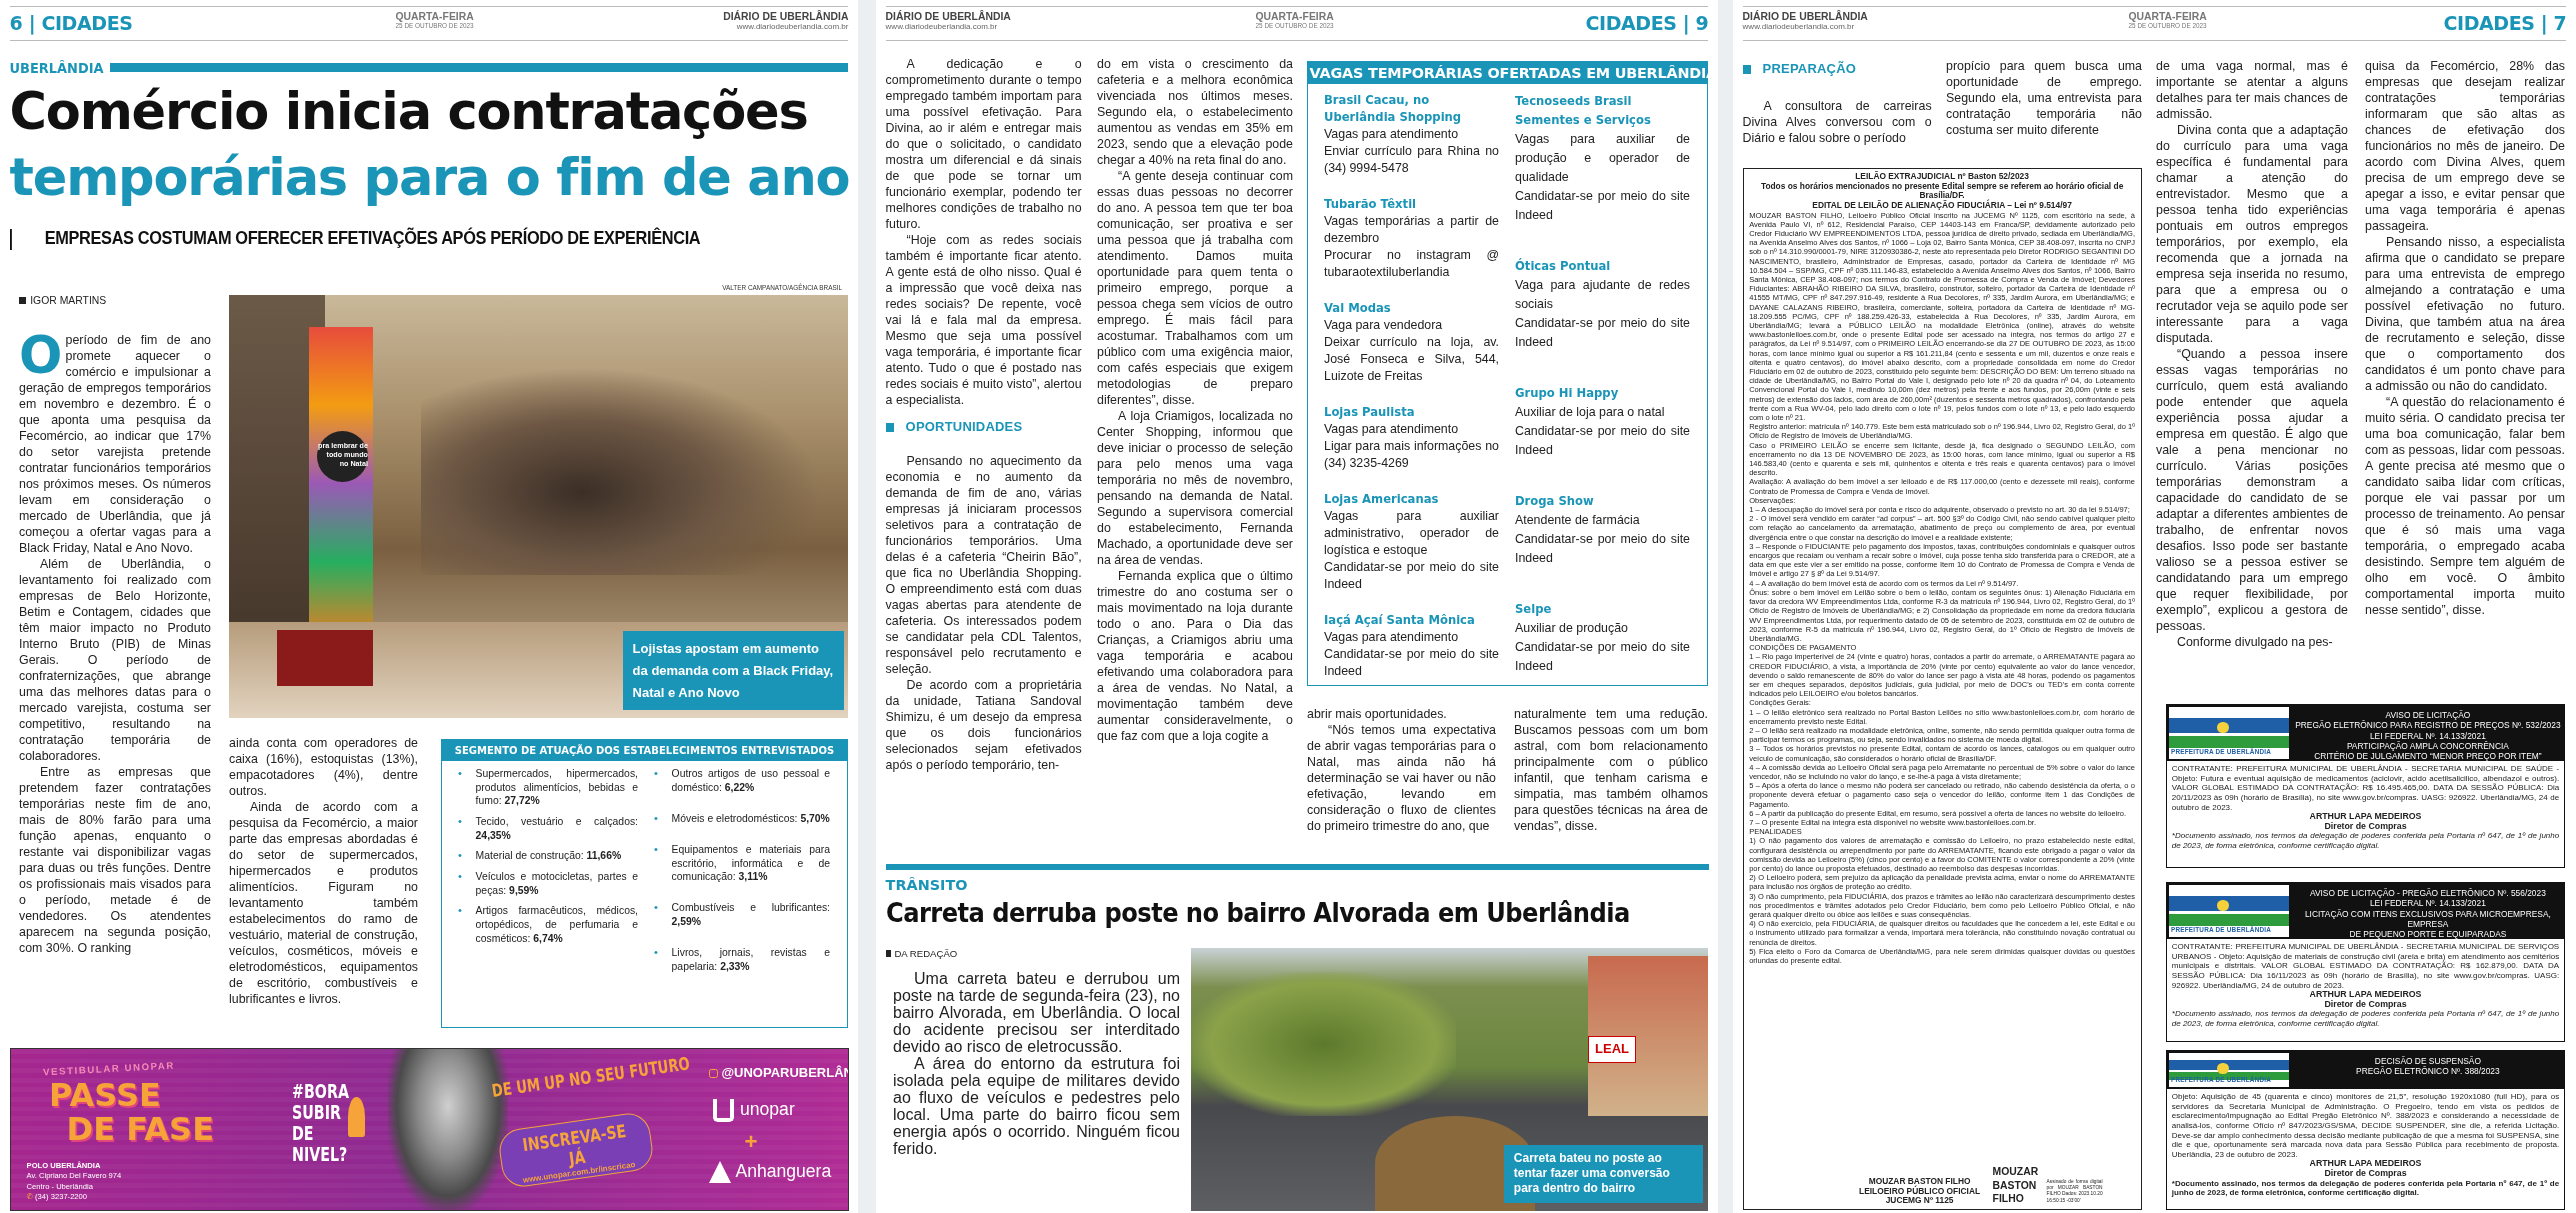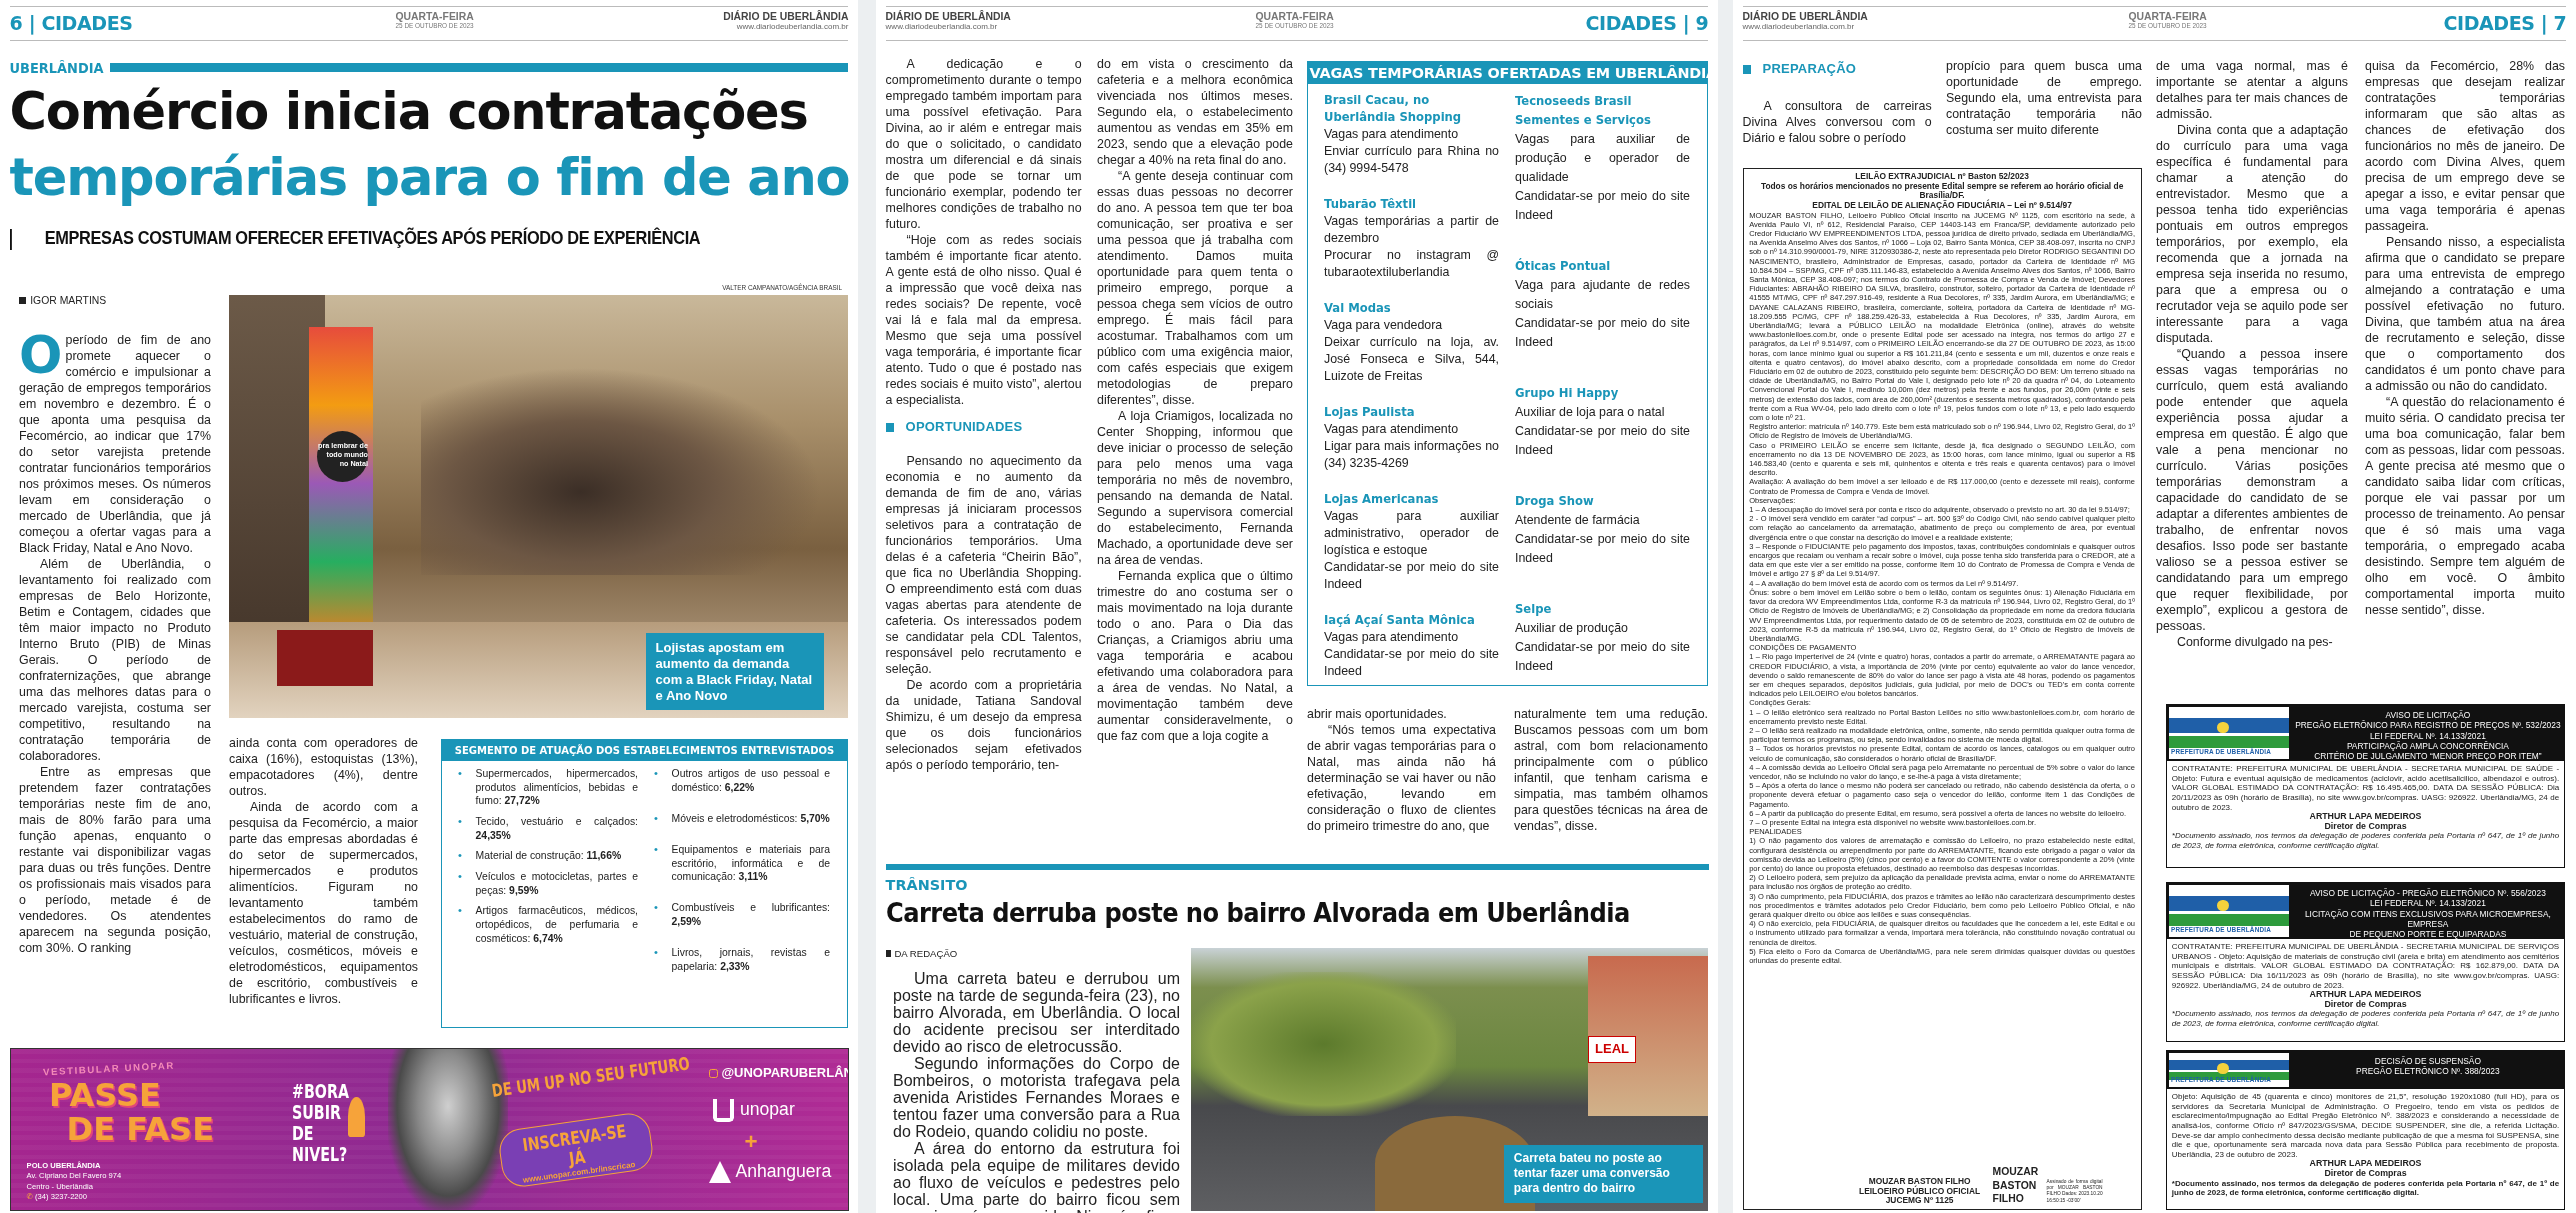--- a/index.html
+++ b/index.html
@@ -88,21 +88,21 @@
     <p>Entre as empresas que pretendem fazer contratações temporárias neste fim de ano, mais de 80% farão para uma função apenas, enquanto o restante vai disponibilizar vagas para duas ou três funções. Dentre os profissionais mais visados para o período, metade é de vendedores. Os atendentes aparecem na segunda posição, com 30%. O ranking</p>
   </div>
 
   <div class="photo" style="left:229px;top:295px;width:619px;height:423px;background:linear-gradient(180deg,#c9b89a 0%,#a88f6a 30%,#7a6040 60%,#c8b49a 100%)">
     <div style="position:absolute;left:0;top:0;width:96px;height:100%;background:linear-gradient(180deg,#6c5a48,#3d2f25)"></div>
     <div style="position:absolute;left:80px;top:32px;width:64px;height:313px;background:linear-gradient(180deg,#e74c3c,#f39c12,#9b59b6,#27ae60,#e67e22)"></div>
     <div style="position:absolute;left:88px;top:136px;width:51px;height:51px;border-radius:50%;background:#222;color:#fff;font-size:7.2px;font-weight:bold;text-align:right;padding-top:11.2px;line-height:8.8px">pra lembrar de todo mundo no Natal</div>
     <div style="position:absolute;left:192px;top:72px;width:401px;height:208px;background:radial-gradient(ellipse at 40% 60%,#3b2e26 0%,#6d5744 40%,transparent 70%)"></div>
     <div style="position:absolute;left:0;bottom:0;width:100%;height:96px;background:linear-gradient(180deg,#b69c7c,#e2d3bf)"></div>
     <div style="position:absolute;left:48px;bottom:32px;width:96px;height:56px;background:#8b1a1a"></div>
-    <div class="caption" style="right:24px;bottom:8px;width:178px;font-size:13px;line-height:16px">Lojistas apostam em aumento da demanda com a Black Friday, Natal e Ano Novo</div>
+    <div class="caption" style="right:4px;bottom:8px;width:221px;font-size:13px;line-height:22px">Lojistas apostam em aumento da demanda com a Black Friday, Natal e Ano Novo</div>
   </div>
 
   <div class="col body-text" style="left:229px;top:735px;width:189px">
     <p class="noind">ainda conta com operadores de caixa (16%), estoquistas (13%), empacotadores (4%), dentre outros.</p>
     <p>Ainda de acordo com a pesquisa da Fecomércio, a maior parte das empresas abordadas é do setor de supermercados, hipermercados e produtos alimentícios. Figuram no levantamento também estabelecimentos do ramo de vestuário, material de construção, veículos, cosméticos, móveis e eletrodomésticos, equipamentos de escritório, combustíveis e lubrificantes e livros.</p>
   </div>
 
   <div class="box" style="left:441px;top:739px;width:407px;height:289px">
     <div class="bxhead" style="font-size:10px;padding:4.8px 3.2px;font-family:'DejaVu Sans',sans-serif">SEGMENTO DE ATUAÇÃO DOS ESTABELECIMENTOS ENTREVISTADOS</div>
     <div style="display:flex;padding:6.4px 8px 0 16px;font-size:10.4px;line-height:13.6px">
@@ -252,21 +252,20 @@
     <p class="noind">naturalmente tem uma redução. Buscamos pessoas com um bom astral, com bom relacionamento principalmente com o público infantil, que tenham carisma e simpatia, mas também olhamos para questões técnicas na área de vendas”, disse.</p>
   </div>
 
   <div style="position:absolute;left:9.6px;top:864px;width:823px;height:6.4px;background:#1a95b8"></div>
 
   <div style="position:absolute;left:9.6px;top:877px;font-family:'DejaVu Sans',sans-serif;font-weight:bold;font-size:14.4px;color:#1a95b8">TRÂNSITO</div>
   <h2 style="position:absolute;left:9.6px;top:898px;font-family:'DejaVu Sans',sans-serif;font-weight:bold;font-size:26px;color:#111;white-space:nowrap;letter-spacing:-0.6px;transform:scaleX(.93);transform-origin:left">Carreta derruba poste no bairro Alvorada em Uberlândia</h2>
   <div style="position:absolute;left:9.6px;top:948px;font-size:9.6px;color:#222"><span style="display:inline-block;width:5.6px;height:7.2px;background:#222;margin-right:3.2px"></span><span>DA REDAÇÃO</span></div>
   <div class="col body-text" style="left:17px;top:970px;width:287px;font-size:16px;line-height:17px;font-stretch:condensed">
     <p>Uma carreta bateu e derrubou um poste na tarde de segunda-feira (23), no bairro Alvorada, em Uberlândia. O local do acidente precisou ser interditado devido ao risco de eletrocussão.</p>
-    <p>Segundo informações do Corpo de Bombeiros, o motorista trafegava pela avenida Aristides Fernandes Moraes e tentou fazer uma conversão para a Rua do Rodeio, quando colidiu no poste.</p>
     <p>A área do entorno da estrutura foi isolada pela equipe de militares devido ao fluxo de veículos e pedestres pelo local. Uma parte do bairro ficou sem energia após o ocorrido. Ninguém ficou ferido.</p>
   </div>
   <div class="photo" style="left:315px;top:948px;width:517px;height:263px;background:linear-gradient(180deg,#c9d2d6 0%,#7c8f4e 15%,#6b8640 45%,#48494c 60%,#5e5f62 100%)">
     <div style="position:absolute;left:0;top:24px;width:265px;height:144px;background:radial-gradient(ellipse at 50% 50%,#5c7a2c,#8ba24a 60%,transparent 75%)"></div>
     <div style="position:absolute;left:184px;top:168px;width:160px;height:95px;border-radius:50% 50% 0 0;background:#8a6a3c"></div>
     <div style="position:absolute;right:0;top:8px;width:120px;height:160px;background:linear-gradient(180deg,#c86a4e,#d1b28a)"></div>
     <div style="position:absolute;right:72px;top:88px;width:48px;height:27px;background:#fff;border:1.6px solid #c00;color:#c00;font-weight:bold;font-size:13px;text-align:center;line-height:24px">LEAL</div>
     <div class="caption" style="right:4.8px;bottom:8px;width:199px;font-size:12px;line-height:15.2px;font-stretch:condensed">Carreta bateu no poste ao tentar fazer uma conversão para dentro do bairro</div>
   </div>
 </div>

